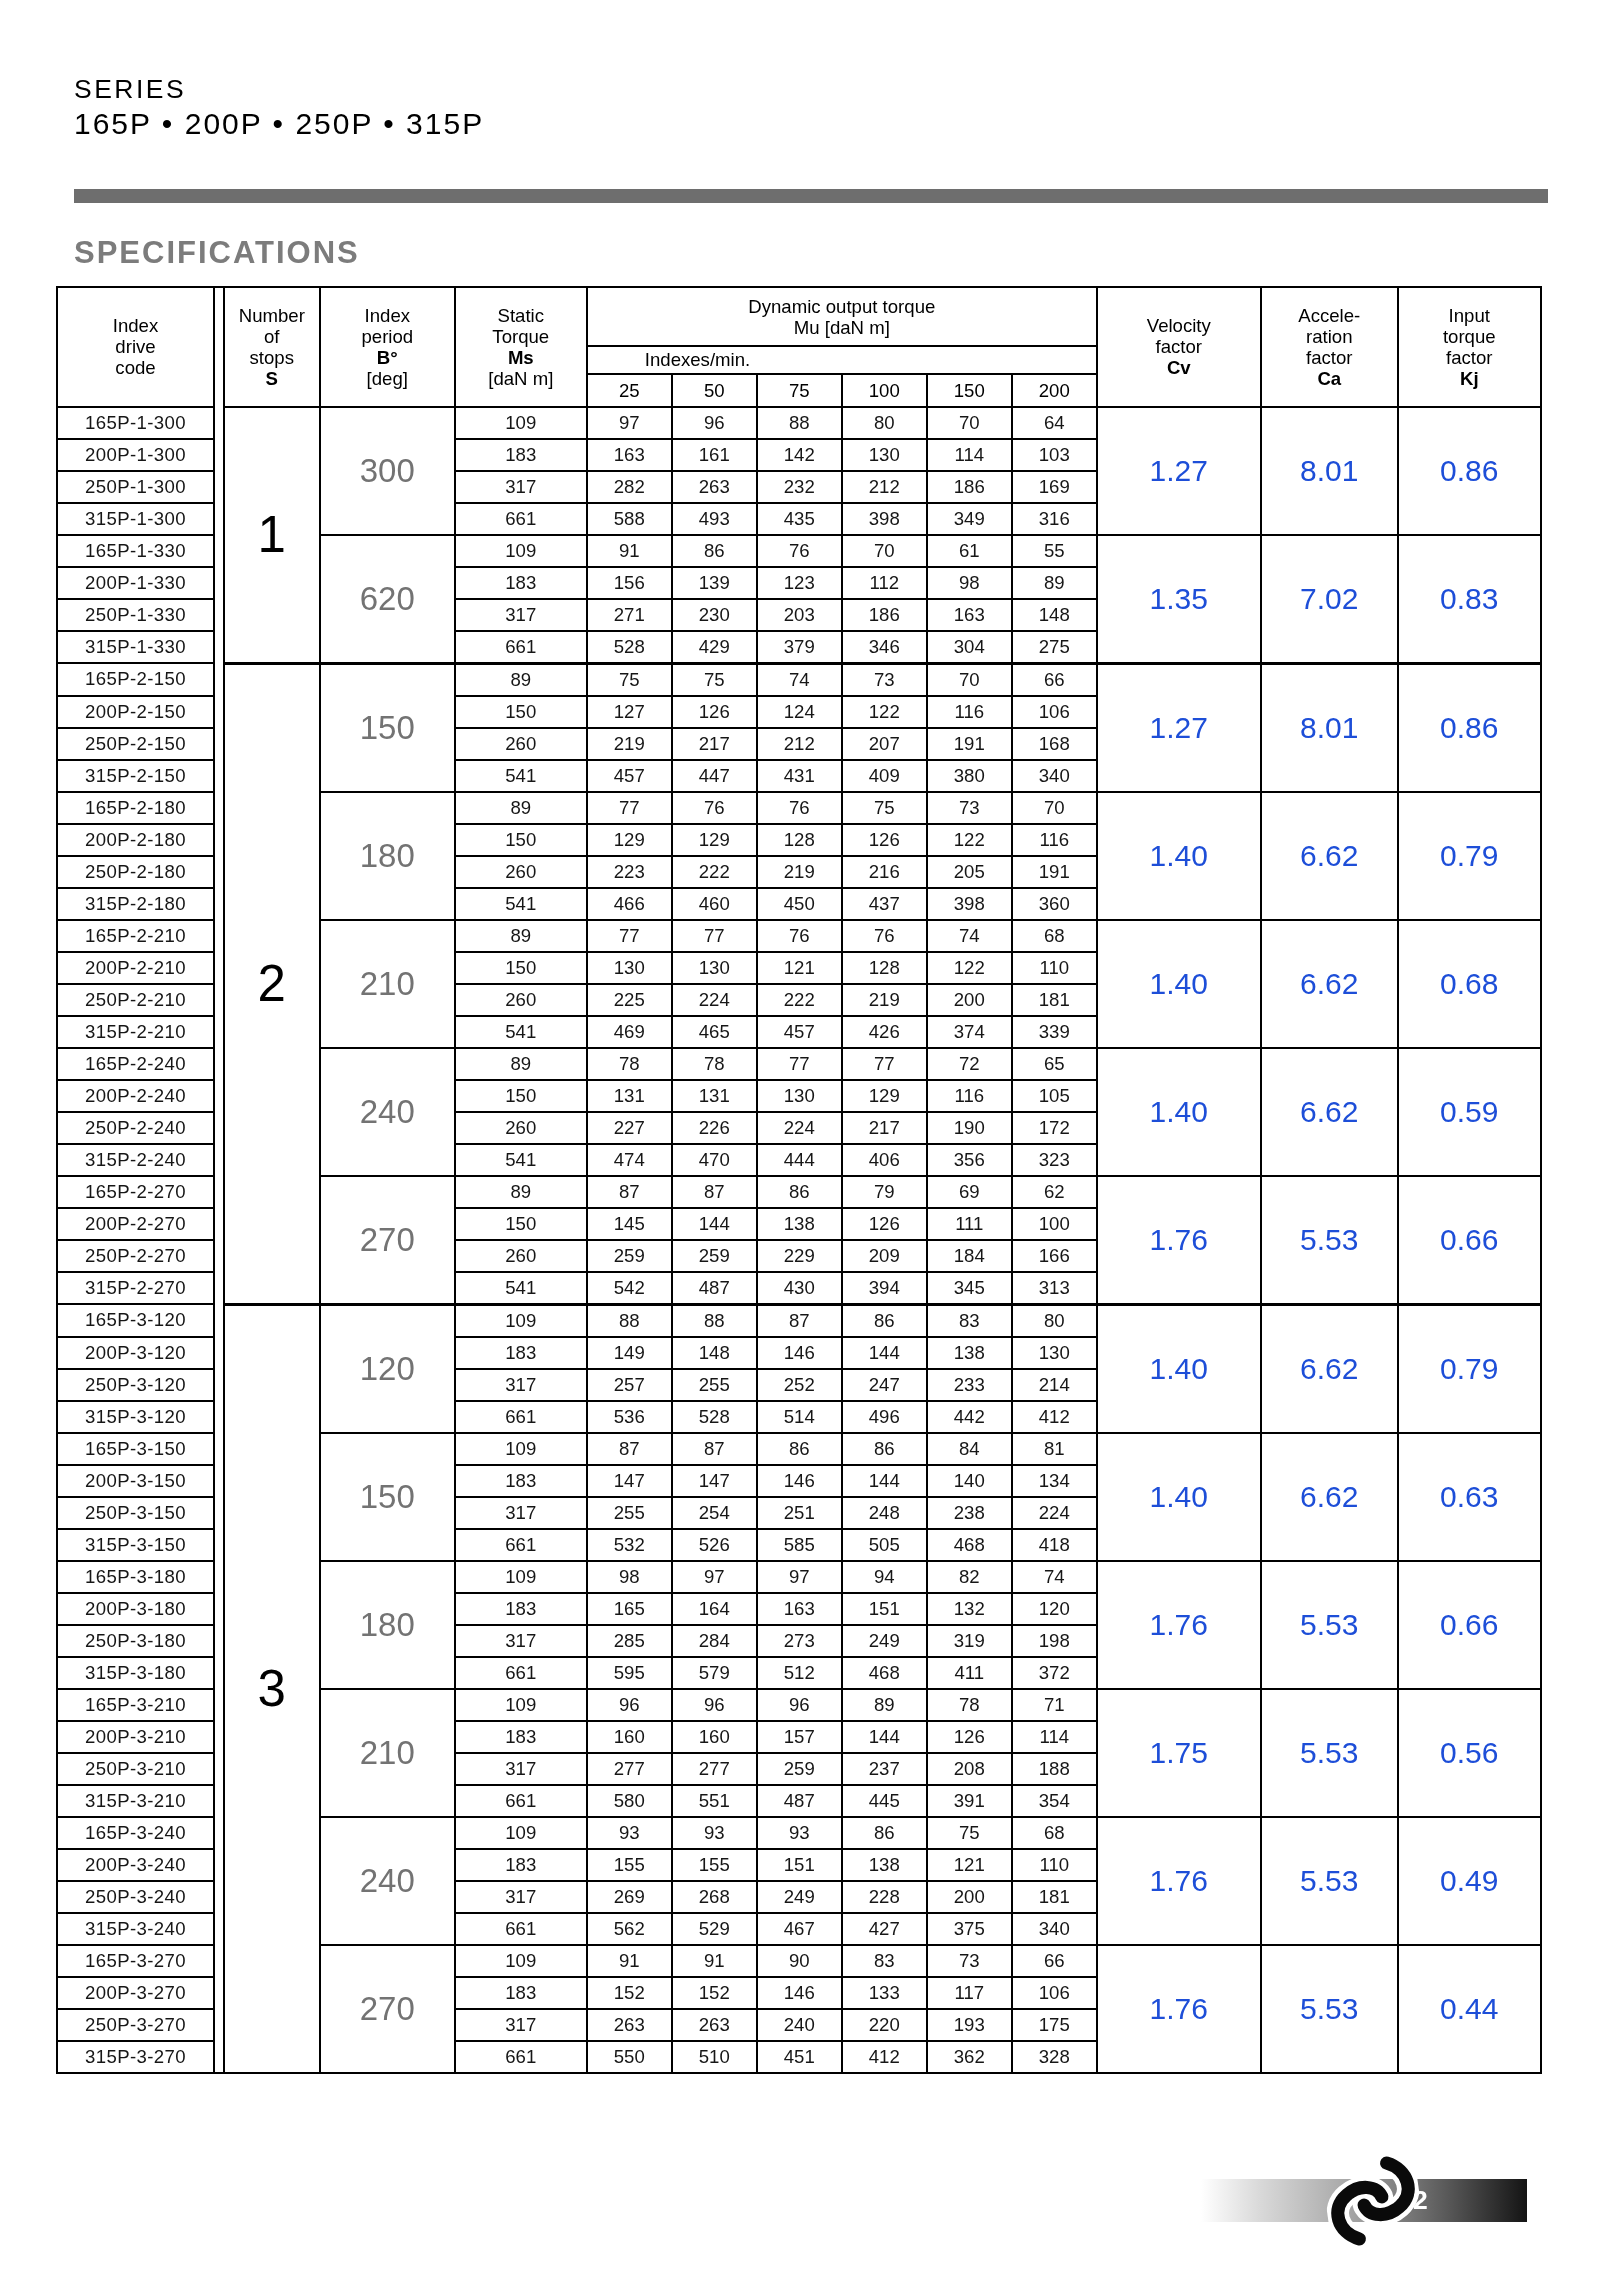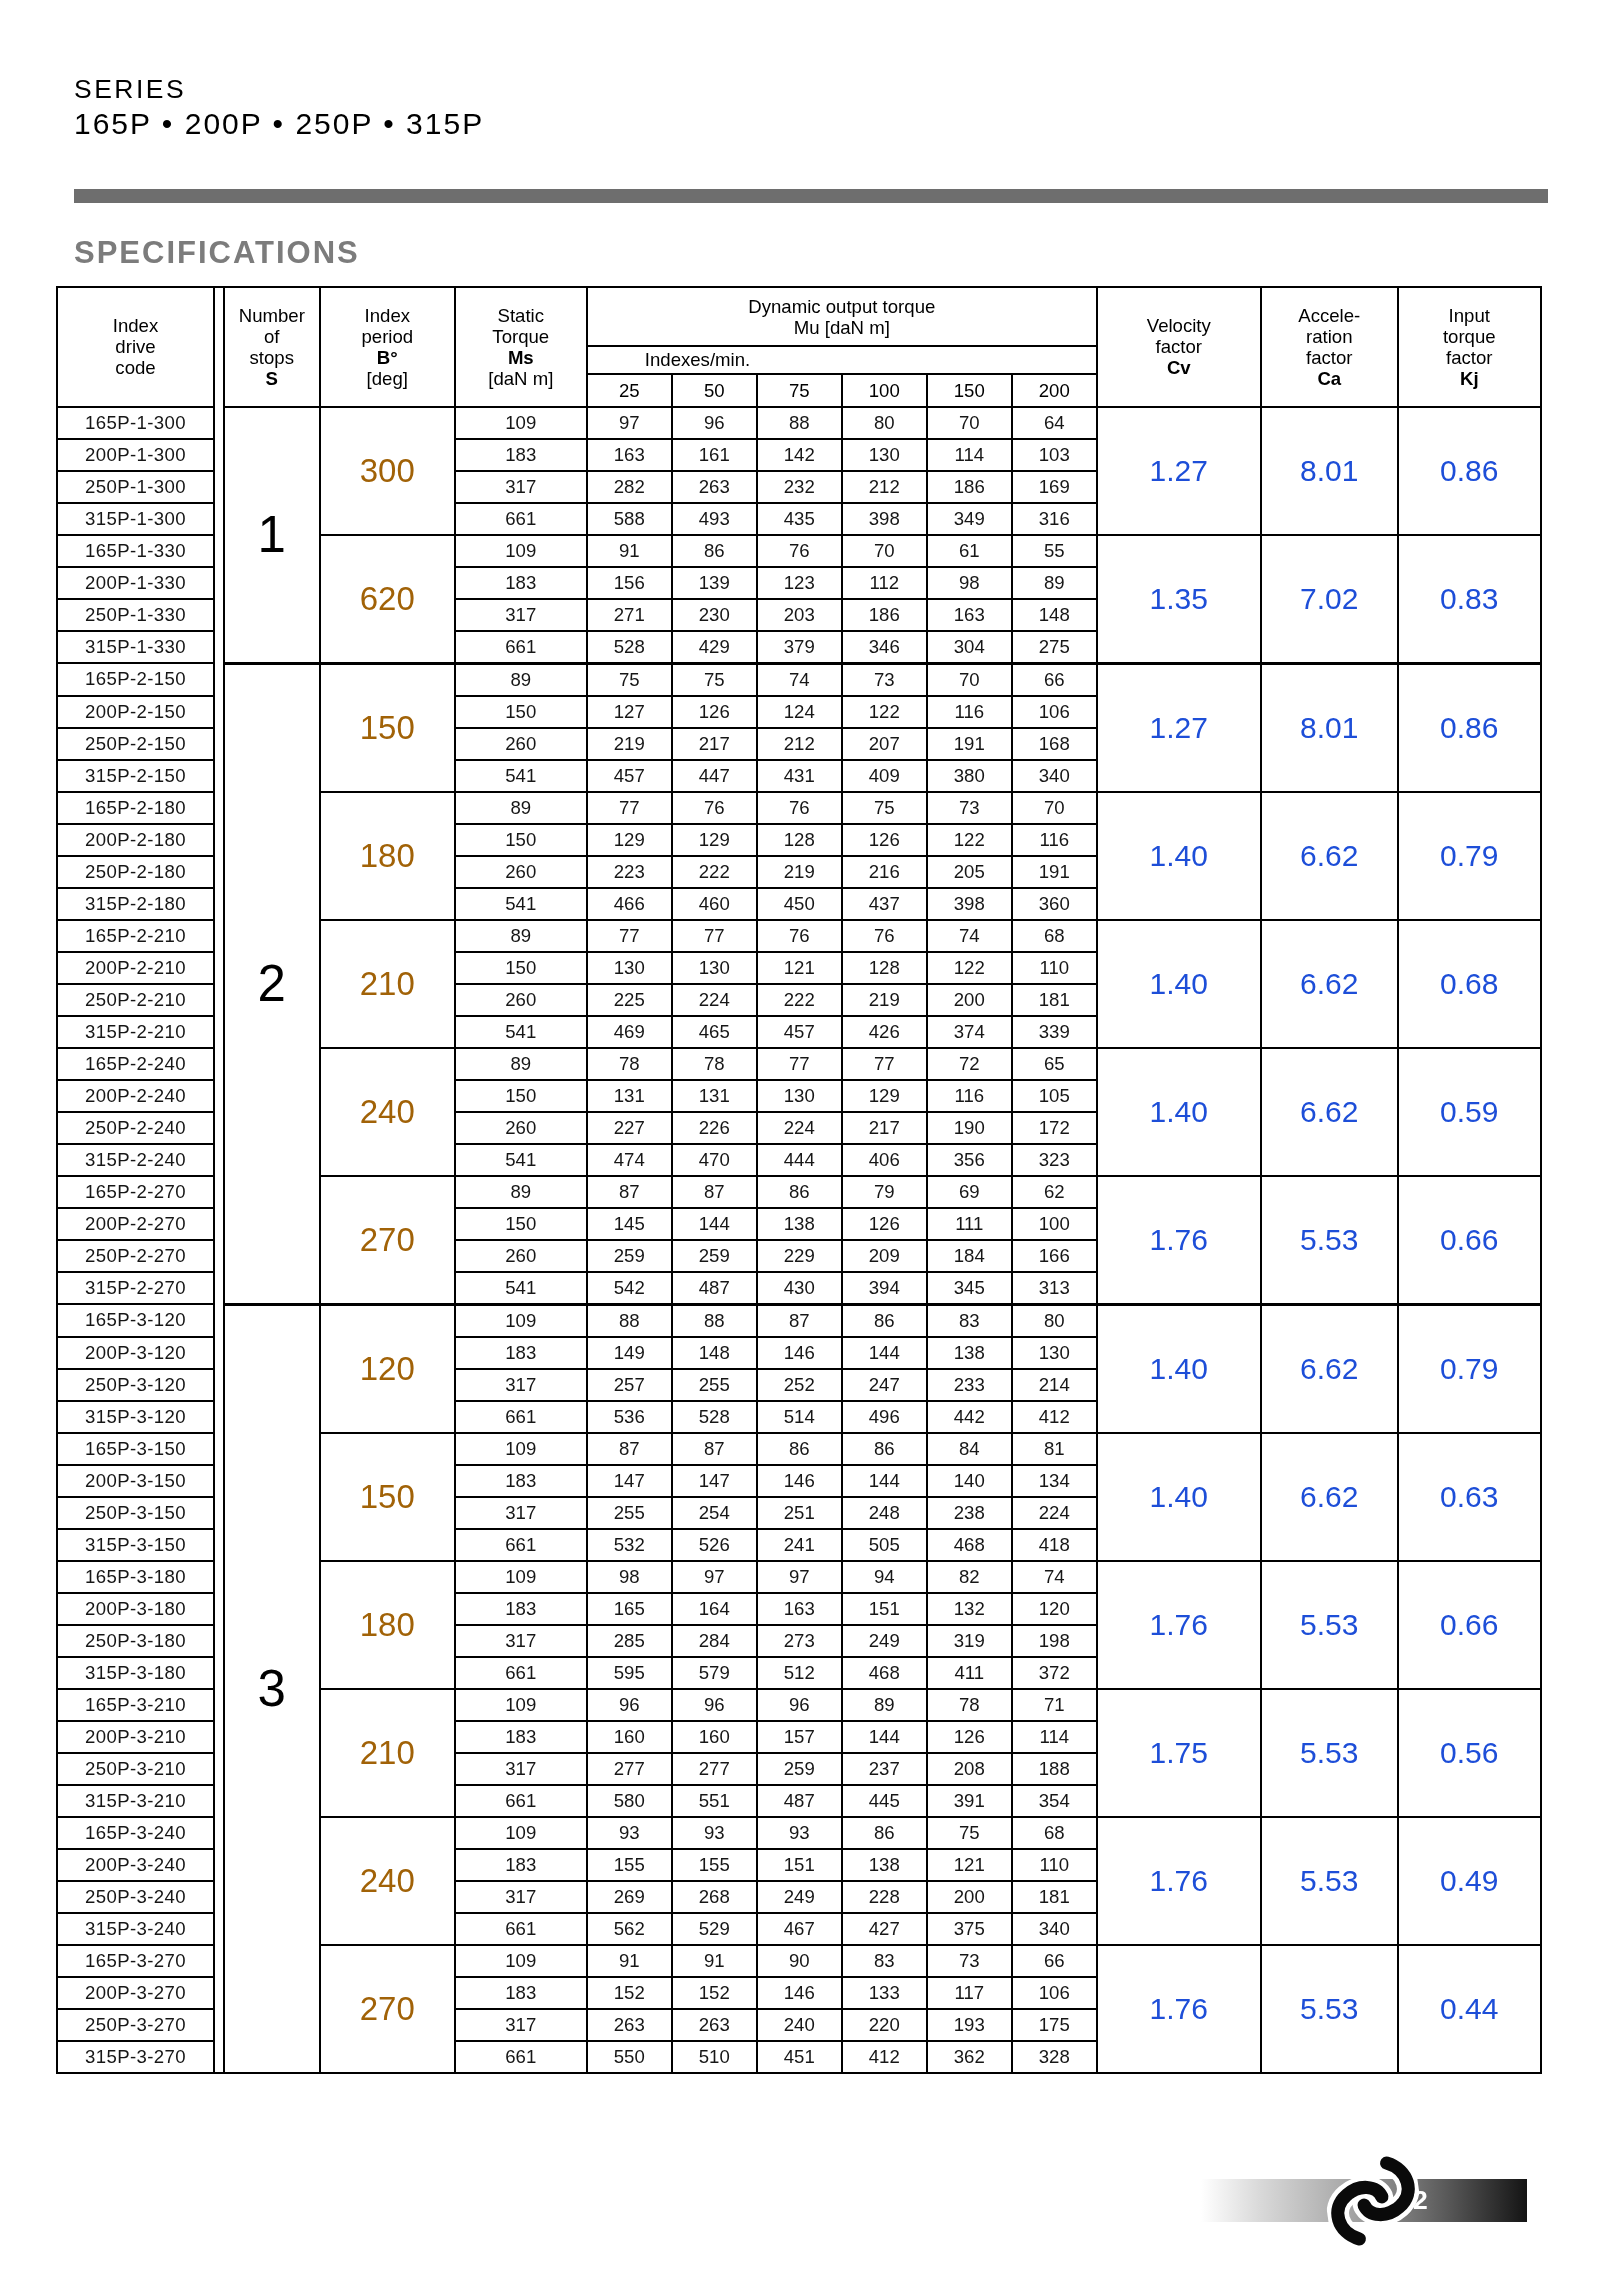--- a/index.html
+++ b/index.html
@@ -26,21 +26,21 @@
   thead th { font-size:18.6px; line-height:1.13; }
   tr.hr1 .dyn { height:57px; }
   tr.hr2 th { height:25.5px; }
   tr.hr3 th { height:31px; font-size:18.6px; border-bottom:2.9px solid #000; }
   .idxmin { text-align:left !important; padding-left:57px !important; }
   .b { font-weight:bold; }
 
   tbody td { height:30px; font-size:18.6px; color:#161616; }
   td.code { font-size:18.6px; letter-spacing:0.4px; }
   td.stops { font-size:51px; color:#000; }
-  td.period { font-size:33px; color:#a16207; }
+  td.period { font-size:33px; color:#737373; }
   td.factor { font-size:30px; color:#1d4ed8; }
   td.kj-shift { text-align:right; padding-right:1px; }
   tr.pstart td { border-top:2.9px solid #000; }
   tr.gstart td { border-top:3.9px solid #000; }
   tr.pstart td.code, tr.gstart td.code { border-top-width:2px; }
   tr.pstart td.sp, tr.gstart td.sp { border-top:0; }
 
   
   .footer-bar { position:absolute; left:1201px; top:2179px; width:326px; height:43px; }
   .footer-logo { position:absolute; left:125px; top:-25.5px; width:94px; height:94px; transform:rotate(-8deg); }
@@ -557,21 +557,21 @@
           <td class="mu">248</td>
           <td class="mu">238</td>
           <td class="mu">224</td>
         </tr>
         <tr>
           <td class="code">315P-3-150</td>
           <td class="sp"></td>
           <td class="ms">661</td>
           <td class="mu">532</td>
           <td class="mu">526</td>
-          <td class="mu">241</td>
+          <td class="mu">585</td>
           <td class="mu">505</td>
           <td class="mu">468</td>
           <td class="mu">418</td>
         </tr>
         <tr class="pstart">
           <td class="code">165P-3-180</td>
           <td class="sp"></td>
           <td class="period" rowspan="4">180</td>
           <td class="ms">109</td>
           <td class="mu">98</td>

